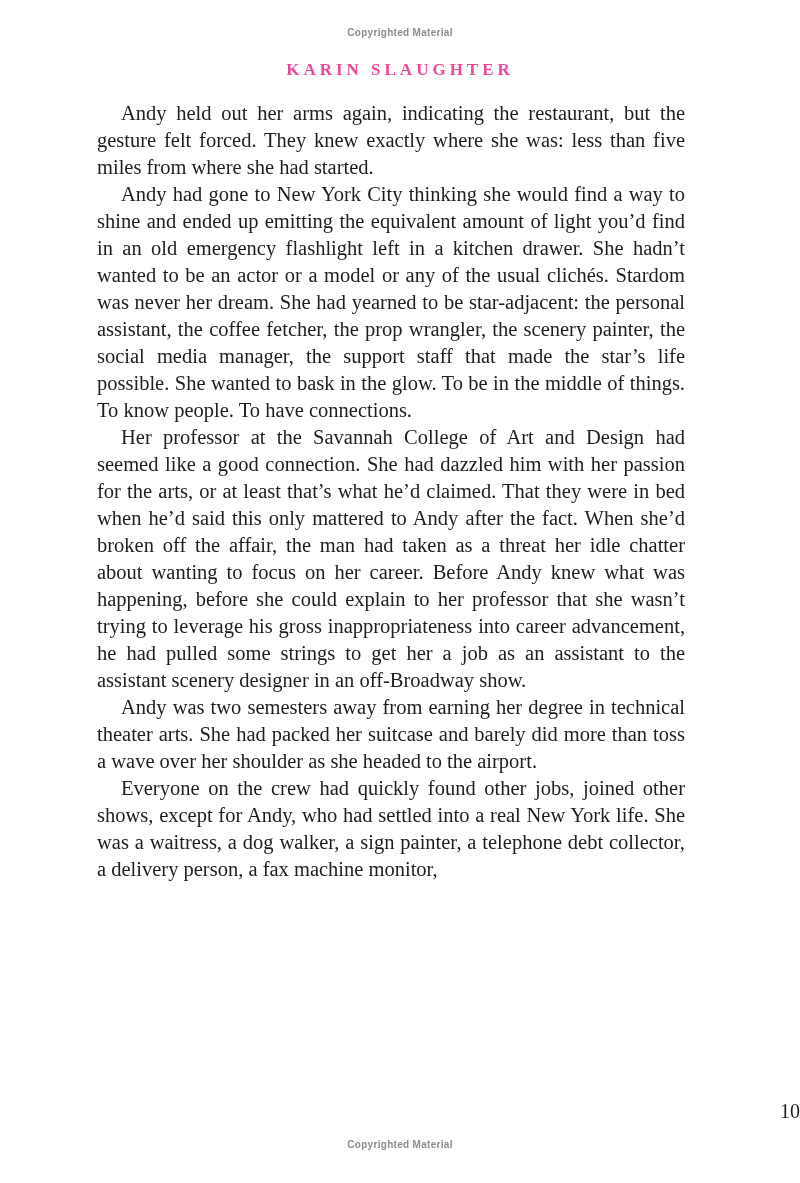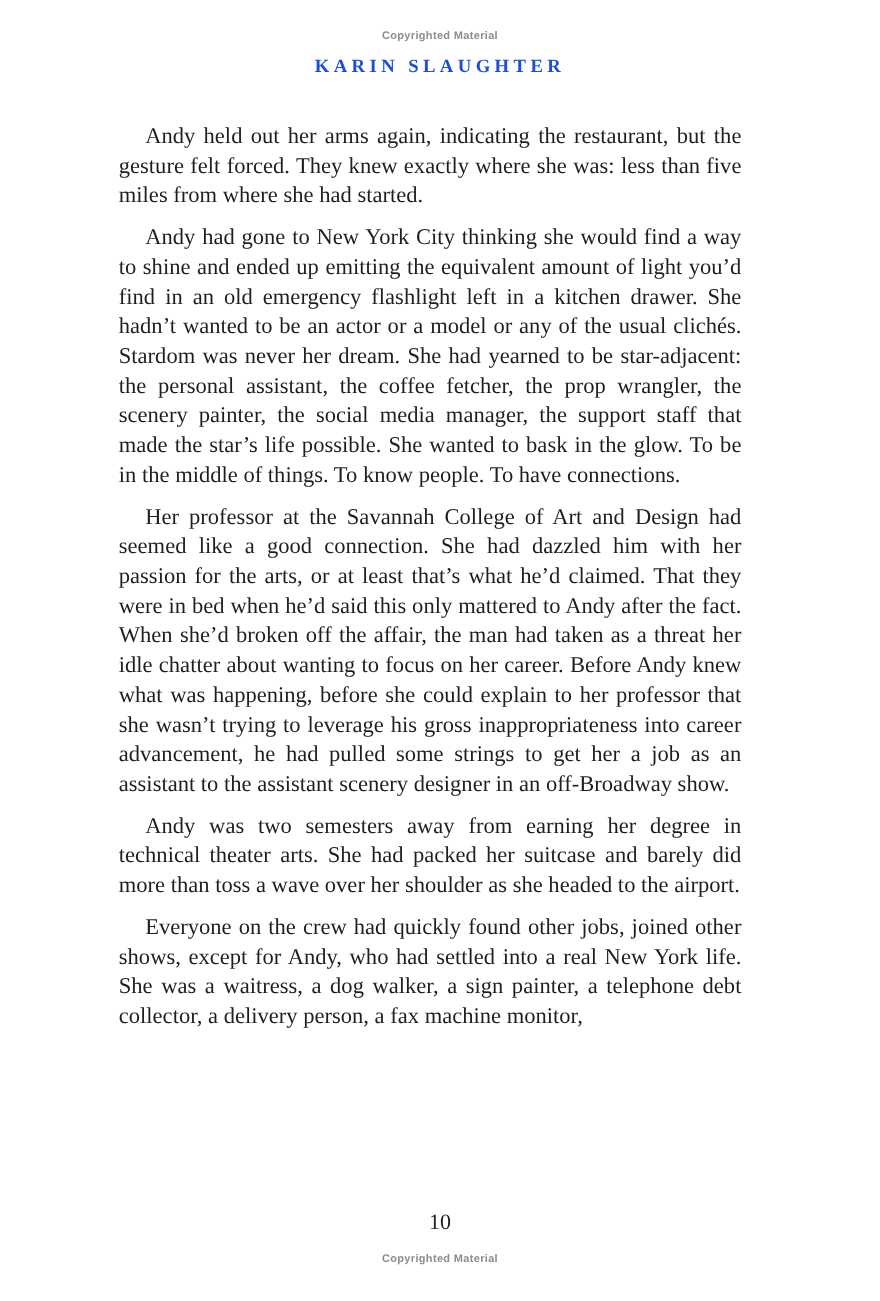--- a/index.html
+++ b/index.html
@@ -24,54 +24,54 @@
     font-family: "Liberation Sans", sans-serif;
     font-weight: bold;
     font-size: 10px;
     color: #8c8c8c;
     letter-spacing: 0.3px;
   }
   .top-notice { top: 27px; }
   .bottom-notice { top: 1139px; }
   .author-header {
     position: absolute;
-    top: 50px;
+    top: 60px;
     left: 0;
     width: 100%;
     text-align: center;
     font-family: "Liberation Serif", serif;
     font-weight: bold;
     font-size: 17px;
     letter-spacing: 4px;
-    color: #1d4ed8;
+    color: #ec4899;
   }
   .text-block {
     position: absolute;
     top: 100px;
     left: 97px;
     width: 588px;
     font-size: 20.5px;
     line-height: 27px;
     text-align: justify;
     color: #1e1e1e;
   }
   .text-block p {
-    margin: 11px;
+    margin: 0;
     padding: 0;
     text-indent: 24px;
   }
   .text-block em {
     font-style: italic;
   }
   .page-number {
     position: absolute;
     top: 1100px;
     left: 0;
     width: 100%;
-    text-align: center;
+    text-align: right;
     font-family: "Liberation Serif", serif;
     font-size: 20px;
     color: #1e1e1e;
   }
 </style>
 </head>
 <body>
 
 <div class="page">
 

